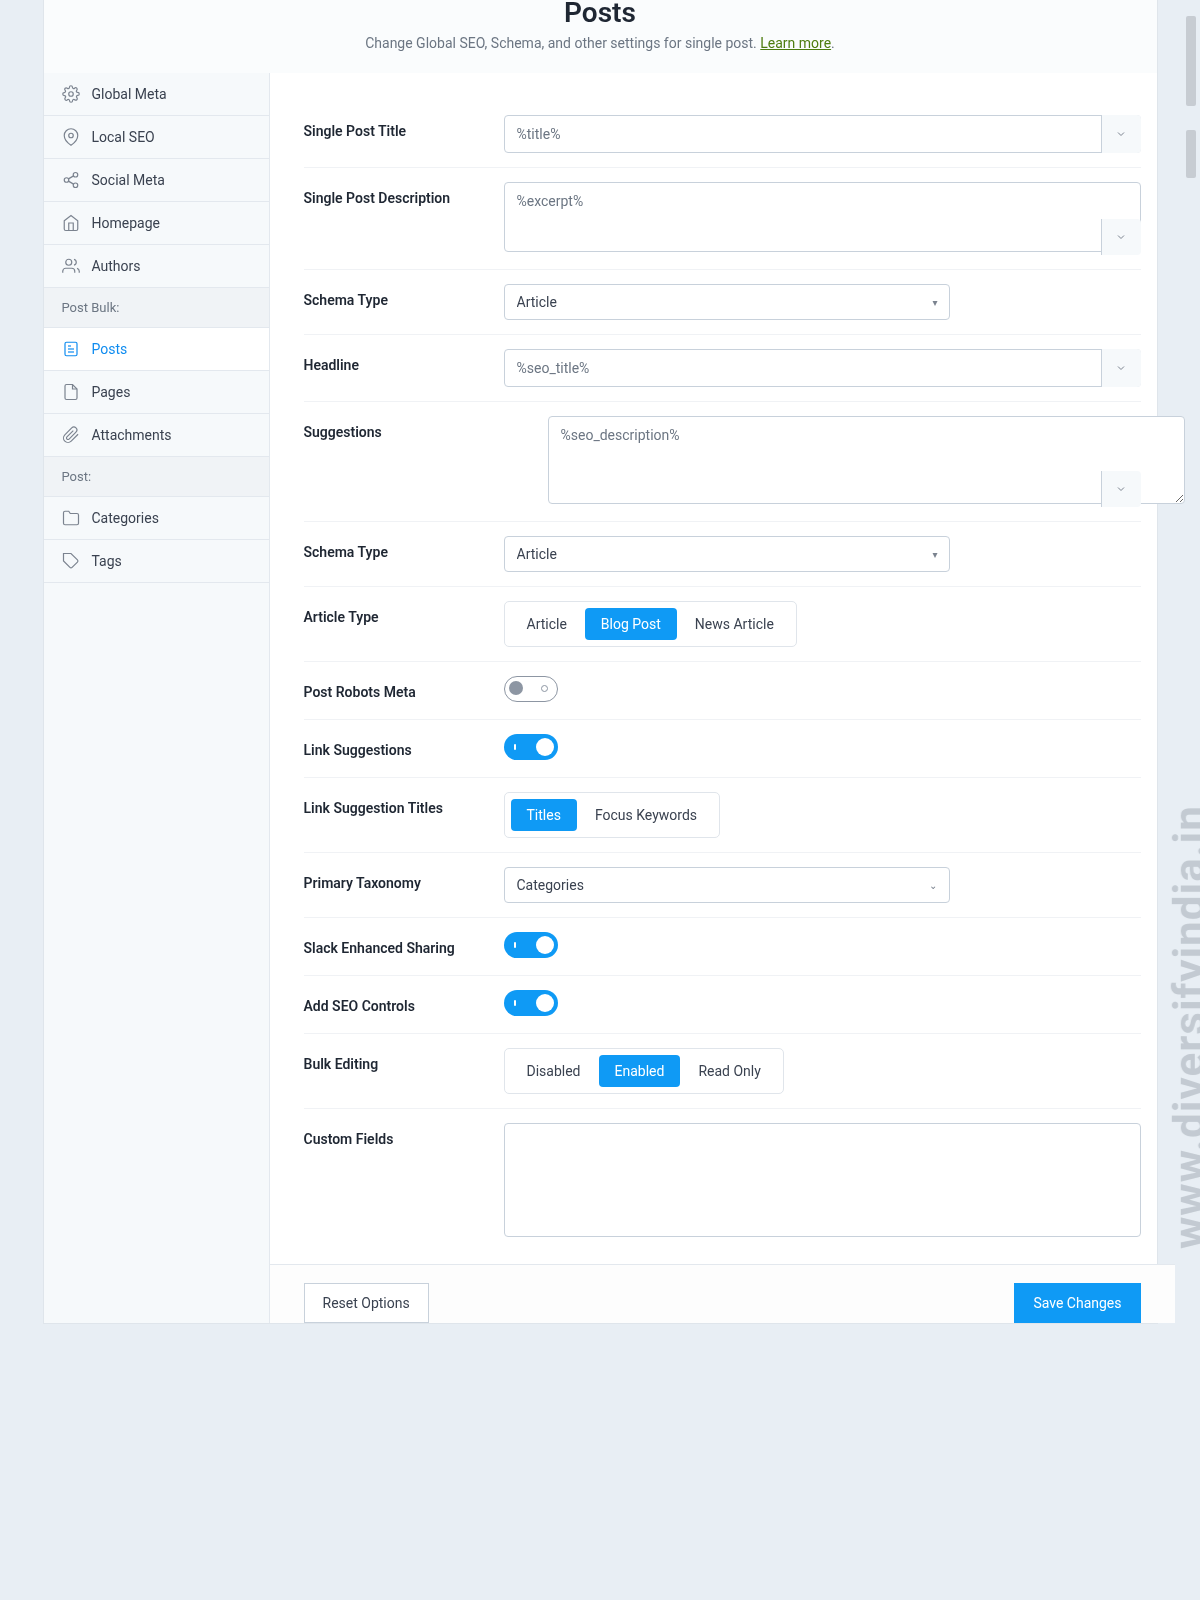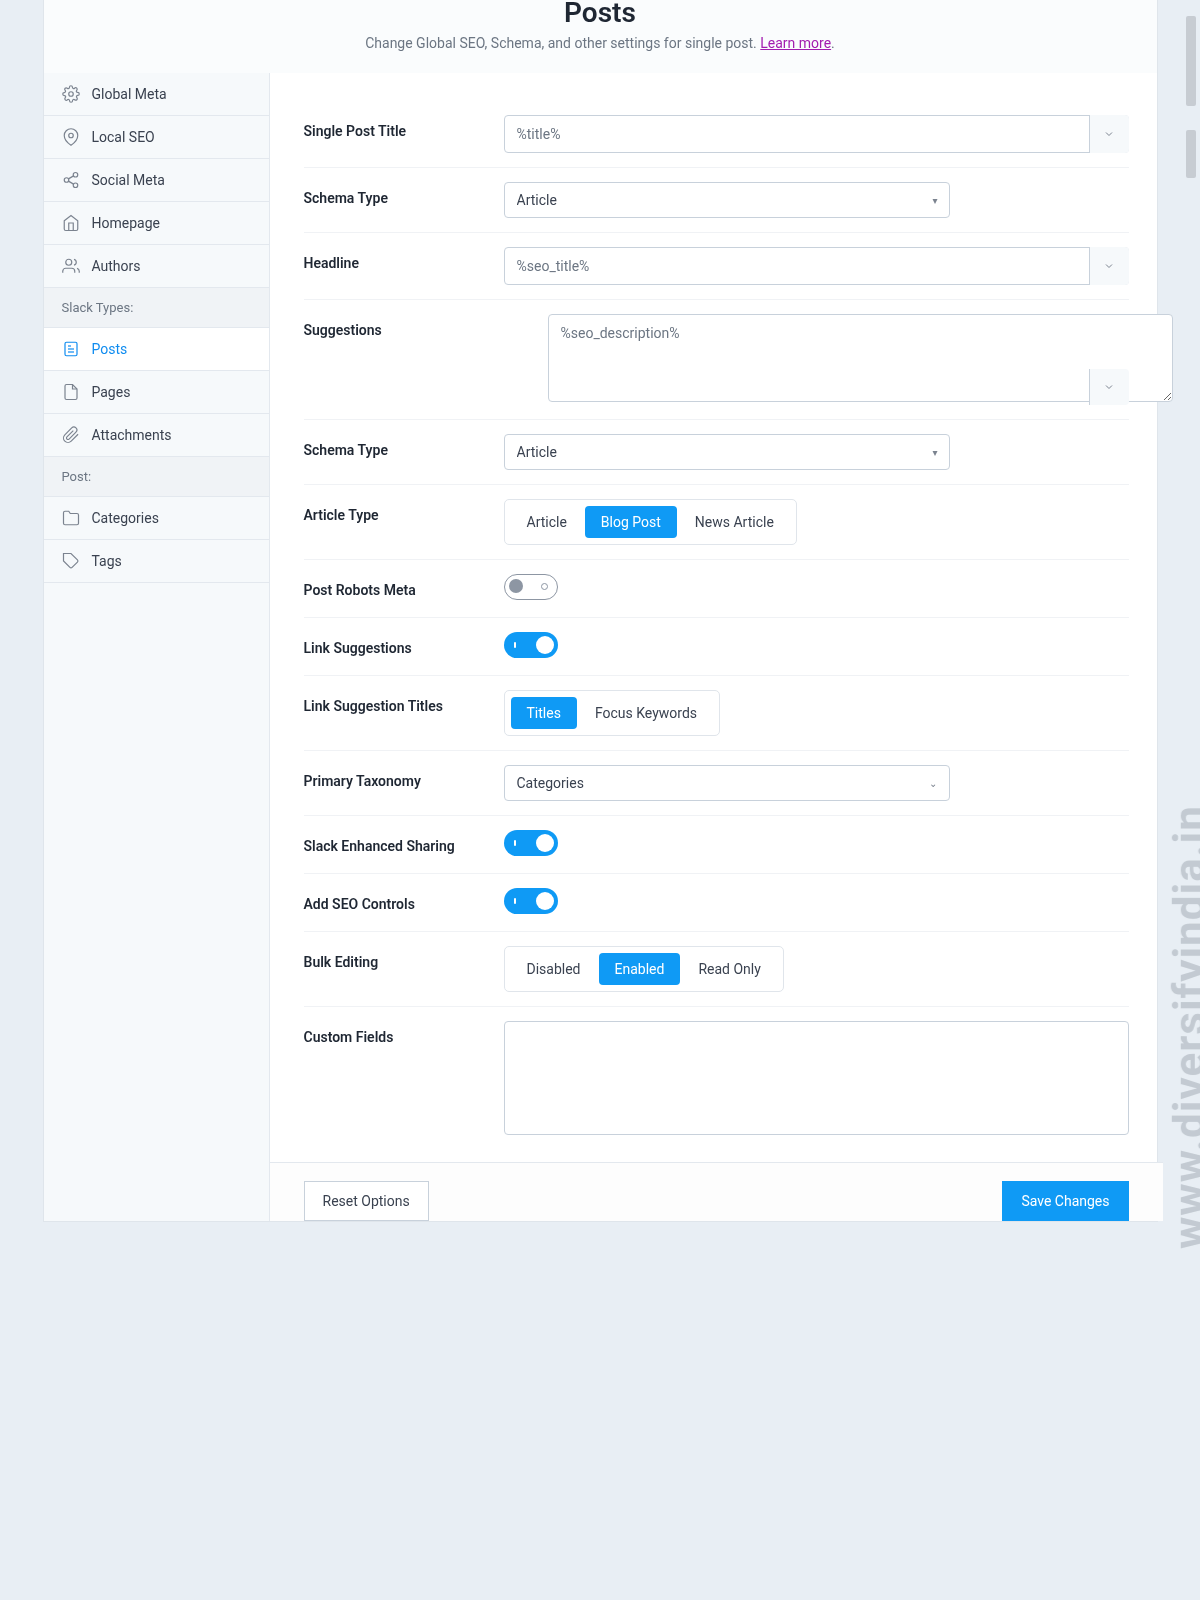--- a/index.html
+++ b/index.html
@@ -1,29 +1,29 @@
 <!DOCTYPE html>
 <html><head>
 <meta charset="utf-8">
 <style>
 *{box-sizing:border-box;margin:0;padding:0;font-family:-apple-system,BlinkMacSystemFont,"Segoe UI",Roboto,Helvetica,Arial,sans-serif;}
 body{background:#e8eef4;color:#2f374a;font-size:14px;}
 .page{max-width:1115px;margin:0 auto;background:#fff;border:1px solid #dfe5eb;border-top:none;}
 .hdr{padding:0 20px 22px 20px;background:#fafcfd;}
 .hdr h1{font-size:28px;font-weight:600;text-align:center;color:#1f2733;padding-top:0;margin-top:-4px;}
 .hdr p{text-align:center;font-size:14px;color:#6c7683;margin-top:6px;}
-.hdr a{color:#a21caf;text-decoration:underline;}
+.hdr a{color:#4d7c0f;text-decoration:underline;}
 .layout{display:flex;}
 .sidebar{width:226px;flex:0 0 226px;background:#f6f9fb;border-right:1px solid #e3e8ee;}
 .s-item{display:flex;align-items:center;gap:12px;padding:12px 18px;border-bottom:1px solid #e3e8ee;cursor:pointer;color:#3a4250;}
 .s-item.active{color:#0f8cf0;background:#fff;}
 .s-head{padding:12px 18px;background:#f0f3f6;color:#6c7683;font-size:13px;border-bottom:1px solid #e3e8ee;}
 .s-icon{width:18px;height:18px;flex:0 0 18px;stroke:#7b838f;fill:none;stroke-width:1.6;}
 .s-item.active .s-icon{stroke:#0f8cf0;}
-.main{flex:1;padding:28px 28px 20px 34px;background:#fff;}
+.main{flex:1;padding:28px 16px 20px 34px;background:#fff;}
 .row{display:flex;padding:14px 0;border-bottom:1px solid #f0f2f5;align-items:flex-start;}
 .row:last-child{border-bottom:none;}
 .lbl{flex:0 0 200px;font-weight:600;color:#1f2733;font-size:14px;padding-top:8px;}
 .ctl{flex:1;}
 .ibox{position:relative;}
 .inp{width:100%;border:1px solid #c8d1db;border-radius:4px;padding:10px 40px 10px 12px;font-size:14px;color:#6c7683;background:#fff;}
 .inp.ta{min-height:70px;resize:none;}
 .inp.ta2{min-height:88px;margin-left:44px;}
 .drop{position:absolute;top:0;right:0;bottom:0;width:40px;border-left:1px solid #c8d1db;display:flex;align-items:center;justify-content:center;border-radius:0 4px 4px 0;background:#f6f9fb;cursor:pointer;}
 .drop.bottom{top:auto;height:36px;}
@@ -94,21 +94,21 @@
         </div>
       <div class="s-item">
           <svg class="s-icon" viewBox="0 0 24 24">
             <path d="M17 21v-2a4 4 0 0 0-4-4H5a4 4 0 0 0-4 4v2"></path>
             <circle cx="9" cy="7" r="4"></circle>
             <path d="M23 21v-2a4 4 0 0 0-3-3.87"></path>
             <path d="M16 3.13a4 4 0 0 1 0 7.75"></path>
           </svg>
           <span>Authors</span>
         </div>
-      <div class="s-head">Slack Types:</div>
+      <div class="s-head">Post Bulk:</div>
       <div class="s-item active">
           <svg class="s-icon" viewBox="0 0 24 24">
             <rect x="4" y="3" width="16" height="18" rx="2"></rect>
             <line x1="8" y1="8" x2="12" y2="8"></line>
             <line x1="8" y1="12" x2="16" y2="12"></line>
             <line x1="8" y1="16" x2="16" y2="16"></line>
           </svg>
           <span>Posts</span>
         </div>
       <div class="s-item">
@@ -145,20 +145,30 @@
           <div class="lbl">Single Post Title</div>
           <div class="ctl">
             <div class="ibox"><input class="inp" value="%title%" style=""><div class="drop">
                 <svg class="chev" viewBox="0 0 24 24">
                   <polyline points="6 9 12 15 18 9"></polyline>
                 </svg>
               </div></div>
           </div>
         </div>
 
+      <div class="row">
+          <div class="lbl">Single Post Description</div>
+          <div class="ctl">
+            <div class="ibox"><textarea class="inp ta" style="">%excerpt%</textarea><div class="drop bottom">
+                <svg class="chev" viewBox="0 0 24 24">
+                  <polyline points="6 9 12 15 18 9"></polyline>
+                </svg>
+              </div></div>
+          </div>
+        </div>
 
       <div class="row">
           <div class="lbl">Schema Type</div>
           <div class="ctl"><div class="selwrap"><select class="sel"><option>Article</option></select><span class="selcaret">▾</span></div></div>
         </div>
 
       <div class="row">
           <div class="lbl">Headline</div>
           <div class="ctl">
             <div class="ibox"><input class="inp" value="%seo_title%" style=""><div class="drop">

